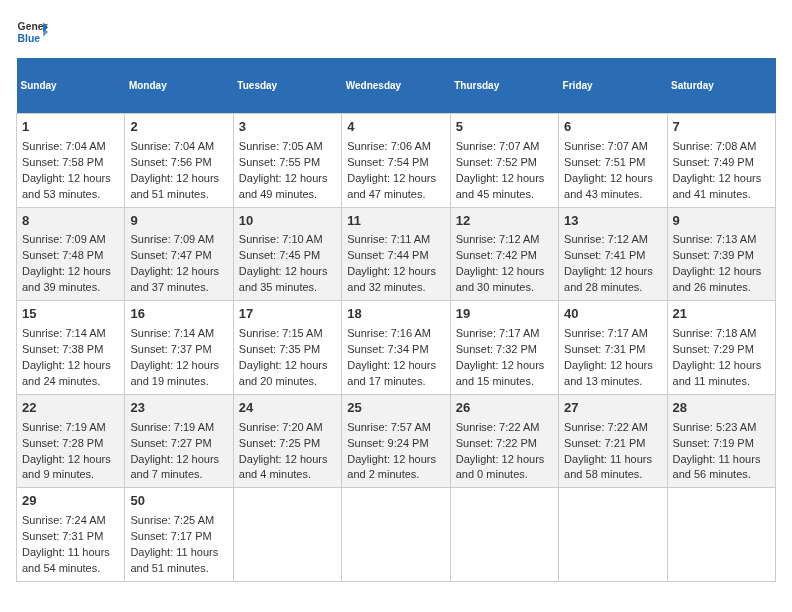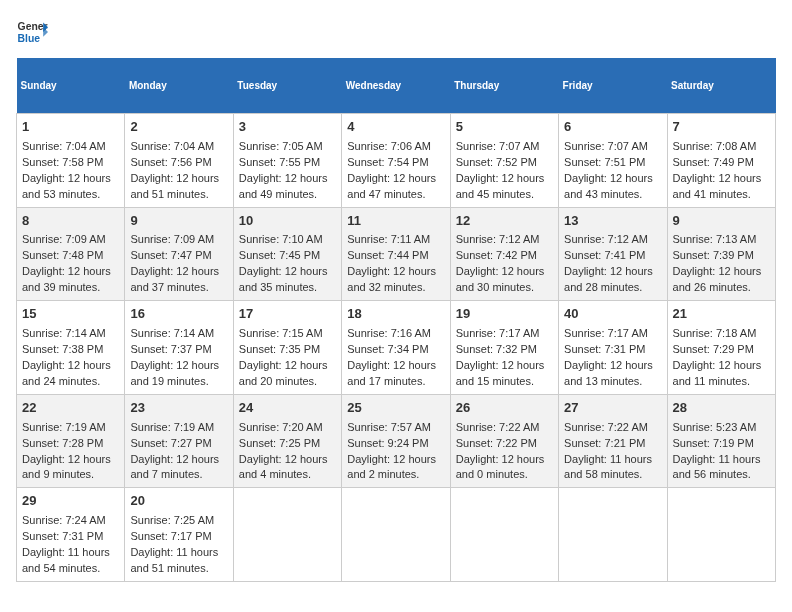--- a/index.html
+++ b/index.html
@@ -309,21 +309,21 @@
       </tr>
       <tr>
         <td>
           <span class="day-num">29</span>
           <div>Sunrise: 7:24 AM</div>
           <div>Sunset: 7:31 PM</div>
           <div>Daylight: 11 hours</div>
           <div>and 54 minutes.</div>
         </td>
         <td>
-          <span class="day-num">20</span>
+          <span class="day-num">50</span>
           <div>Sunrise: 7:25 AM</div>
           <div>Sunset: 7:17 PM</div>
           <div>Daylight: 11 hours</div>
           <div>and 51 minutes.</div>
         </td>
         <td class="empty-cell"></td>
         <td class="empty-cell"></td>
         <td class="empty-cell"></td>
         <td class="empty-cell"></td>
         <td class="empty-cell"></td>

